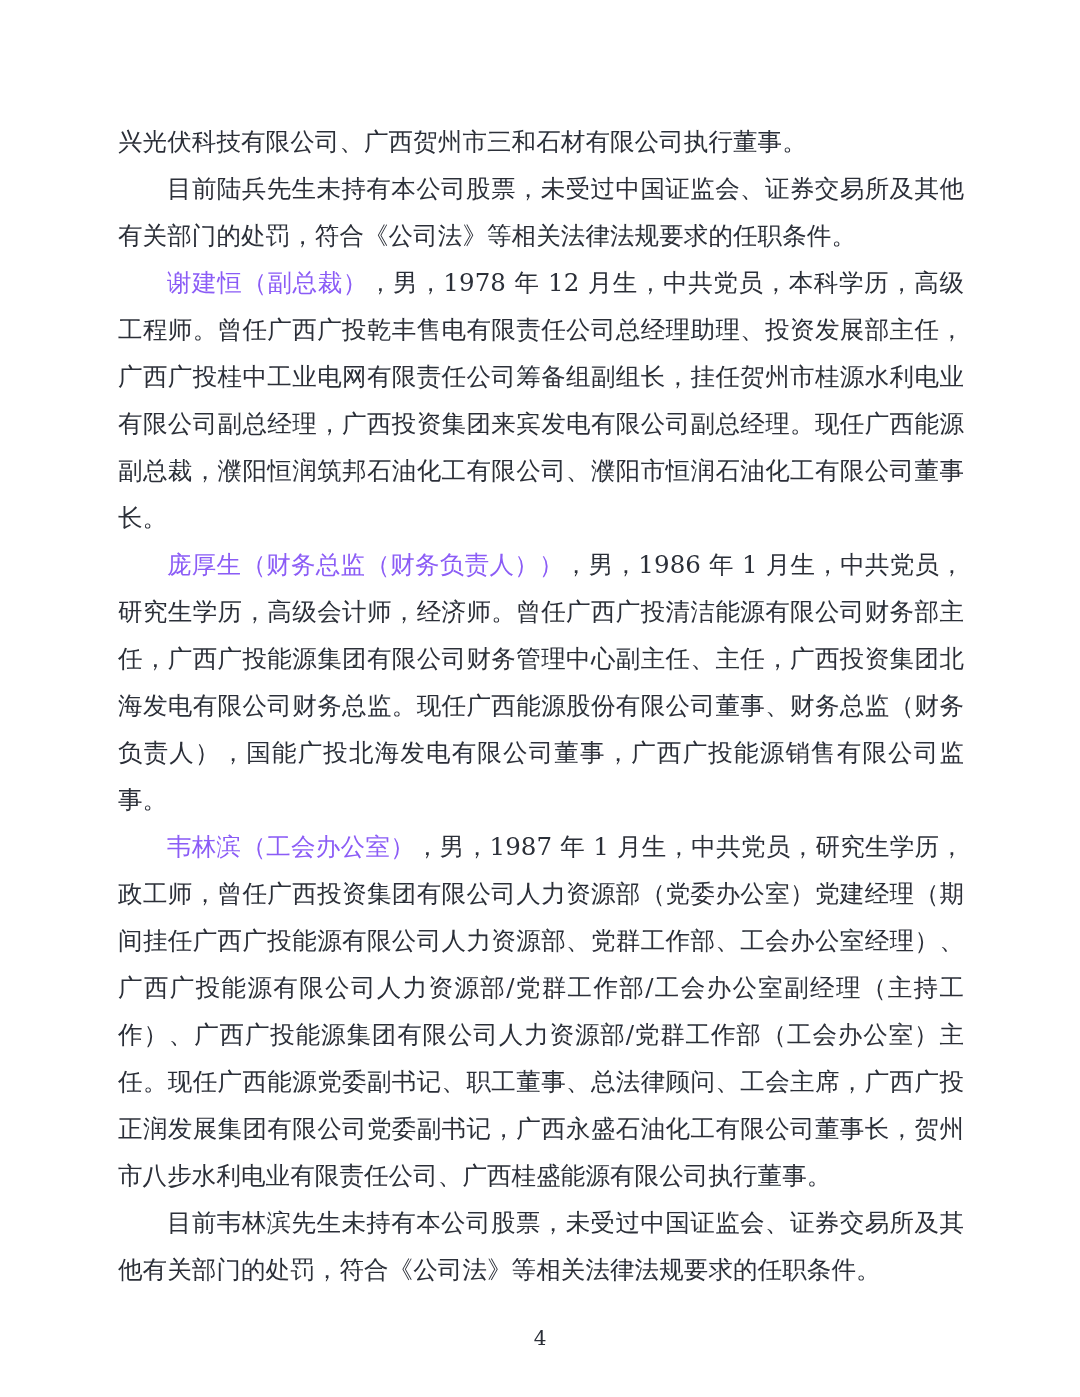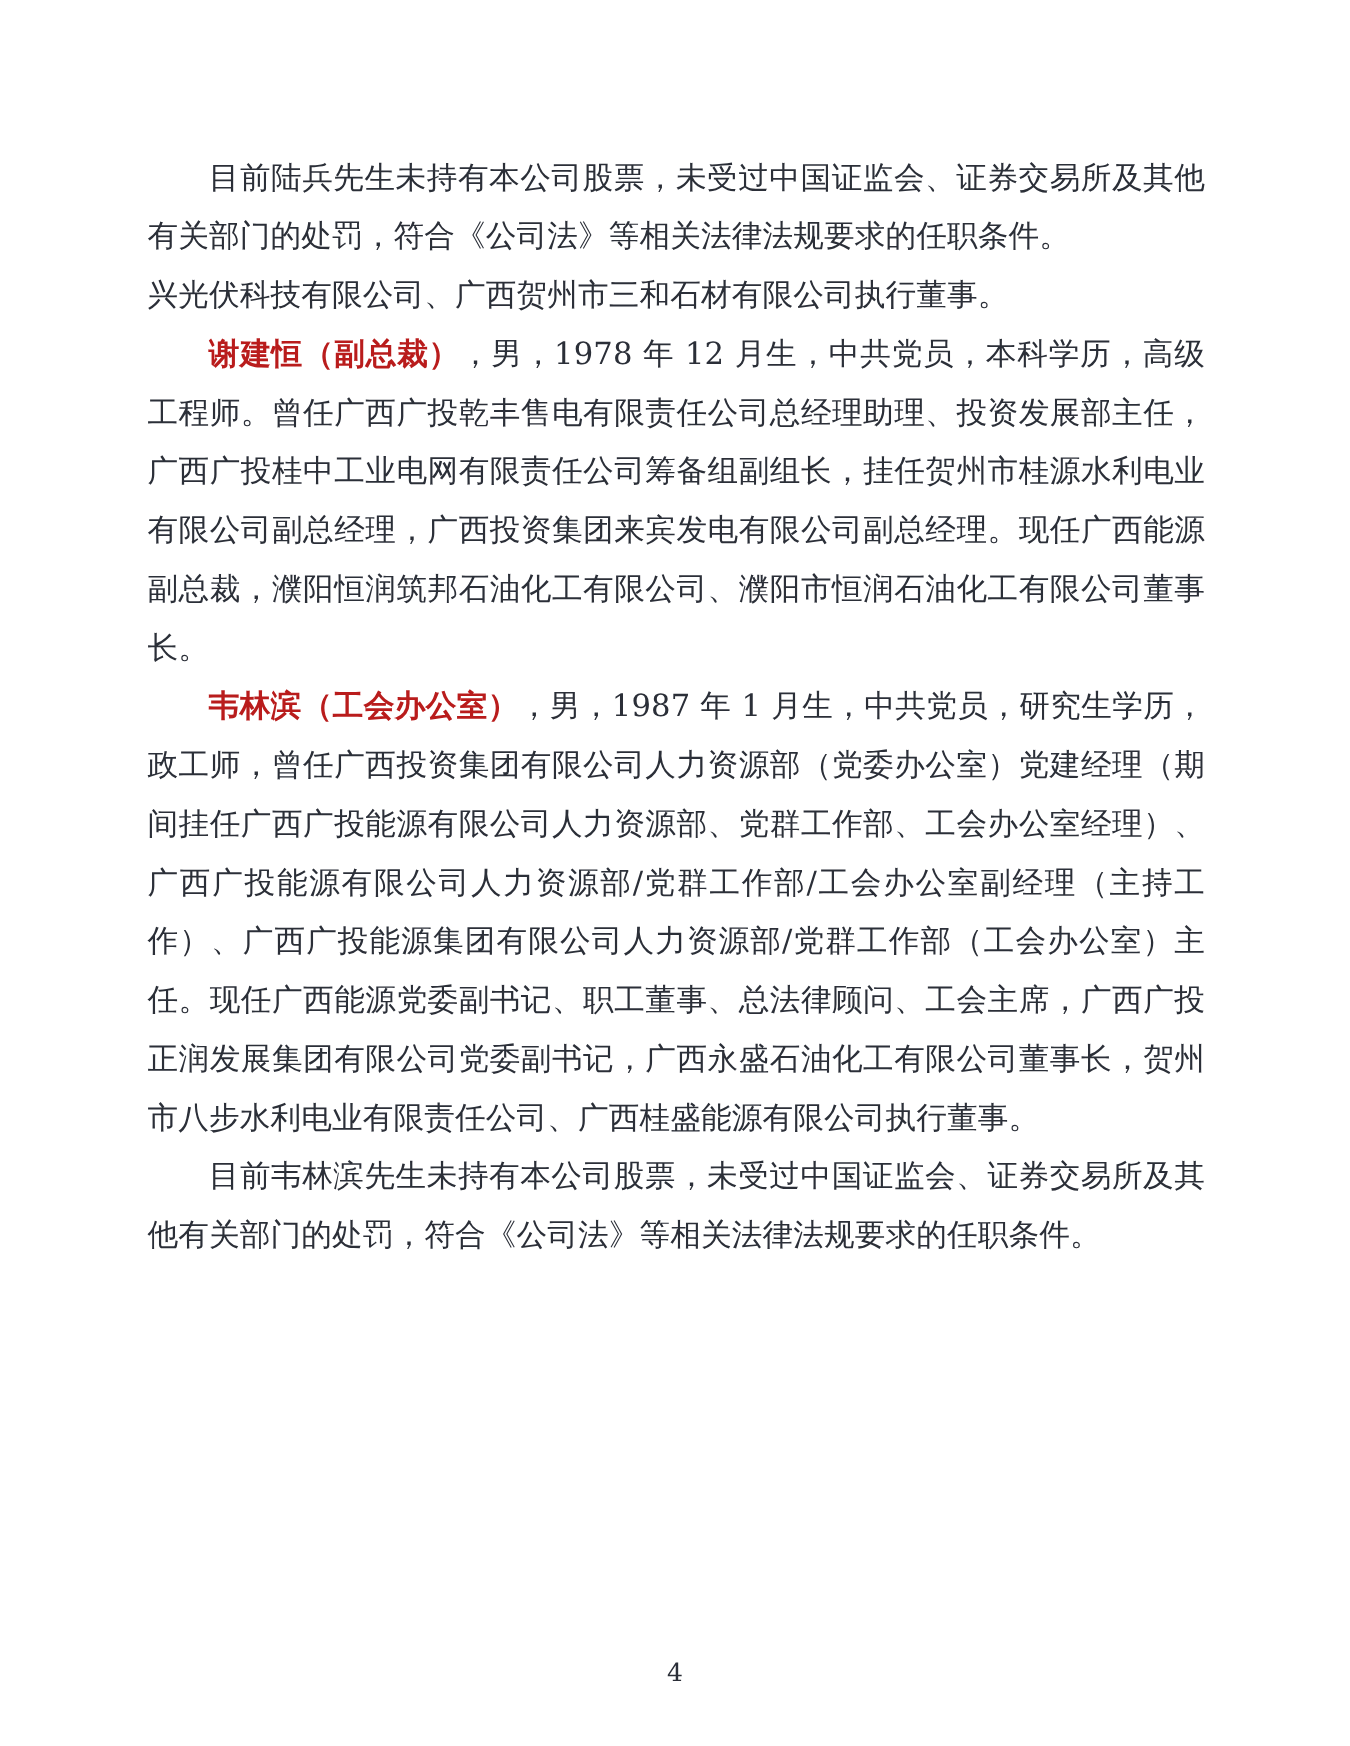--- a/index.html
+++ b/index.html
@@ -34,40 +34,41 @@
     letter-spacing: 0.1px;
     word-break: break-all;
   }
   .para.indent {
     text-indent: 49px;
   }
   .para.cont {
     text-indent: 0;
   }
   .bold-lead {
-    font-weight: bold;
-    color: #b91c1c;
+    font-weight: normal;
+    color: #8b5cf6;
     margin-top: 34px;
   }
   .pagenum {
     position: absolute;
     left: 0;
     right: 0;
     top: 1326px;
     text-align: center;
     font-size: 20px;
     color: #2b2f38;
     font-family: "DejaVu Serif", "Liberation Serif", serif;
   }
 </style>
 </head>
 <body>
 
 <div class="page">
   <div class="content" id="body-container">
+      <p class="para cont"><span>兴光伏科技有限公司、广西贺州市三和石材有限公司执行董事。</span></p>
       <p class="para indent"><span>目前陆兵先生未持有本公司股票，未受过中国证监会、证券交易所及其他有关部门的处罚，符合《公司法》等相关法律法规要求的任职条件。</span></p>
-      <p class="para cont"><span>兴光伏科技有限公司、广西贺州市三和石材有限公司执行董事。</span></p>
       <p class="para indent"><span class="bold-lead">谢建恒（副总裁）</span><span>，男，1978 年 12 月生，中共党员，本科学历，高级工程师。曾任广西广投乾丰售电有限责任公司总经理助理、投资发展部主任，广西广投桂中工业电网有限责任公司筹备组副组长，挂任贺州市桂源水利电业有限公司副总经理，广西投资集团来宾发电有限公司副总经理。现任广西能源副总裁，濮阳恒润筑邦石油化工有限公司、濮阳市恒润石油化工有限公司董事长。</span></p>
+      <p class="para indent"><span class="bold-lead">庞厚生（财务总监（财务负责人））</span><span>，男，1986 年 1 月生，中共党员，研究生学历，高级会计师，经济师。曾任广西广投清洁能源有限公司财务部主任，广西广投能源集团有限公司财务管理中心副主任、主任，广西投资集团北海发电有限公司财务总监。现任广西能源股份有限公司董事、财务总监（财务负责人），国能广投北海发电有限公司董事，广西广投能源销售有限公司监事。</span></p>
       <p class="para indent"><span class="bold-lead">韦林滨（工会办公室）</span><span>，男，1987 年 1 月生，中共党员，研究生学历，政工师，曾任广西投资集团有限公司人力资源部（党委办公室）党建经理（期间挂任广西广投能源有限公司人力资源部、党群工作部、工会办公室经理）、广西广投能源有限公司人力资源部/党群工作部/工会办公室副经理（主持工作）、广西广投能源集团有限公司人力资源部/党群工作部（工会办公室）主任。现任广西能源党委副书记、职工董事、总法律顾问、工会主席，广西广投正润发展集团有限公司党委副书记，广西永盛石油化工有限公司董事长，贺州市八步水利电业有限责任公司、广西桂盛能源有限公司执行董事。</span></p>
       <p class="para indent"><span>目前韦林滨先生未持有本公司股票，未受过中国证监会、证券交易所及其他有关部门的处罚，符合《公司法》等相关法律法规要求的任职条件。</span></p>
     </div>
   <div class="pagenum">4</div>
 </div>
 
 </body></html>

